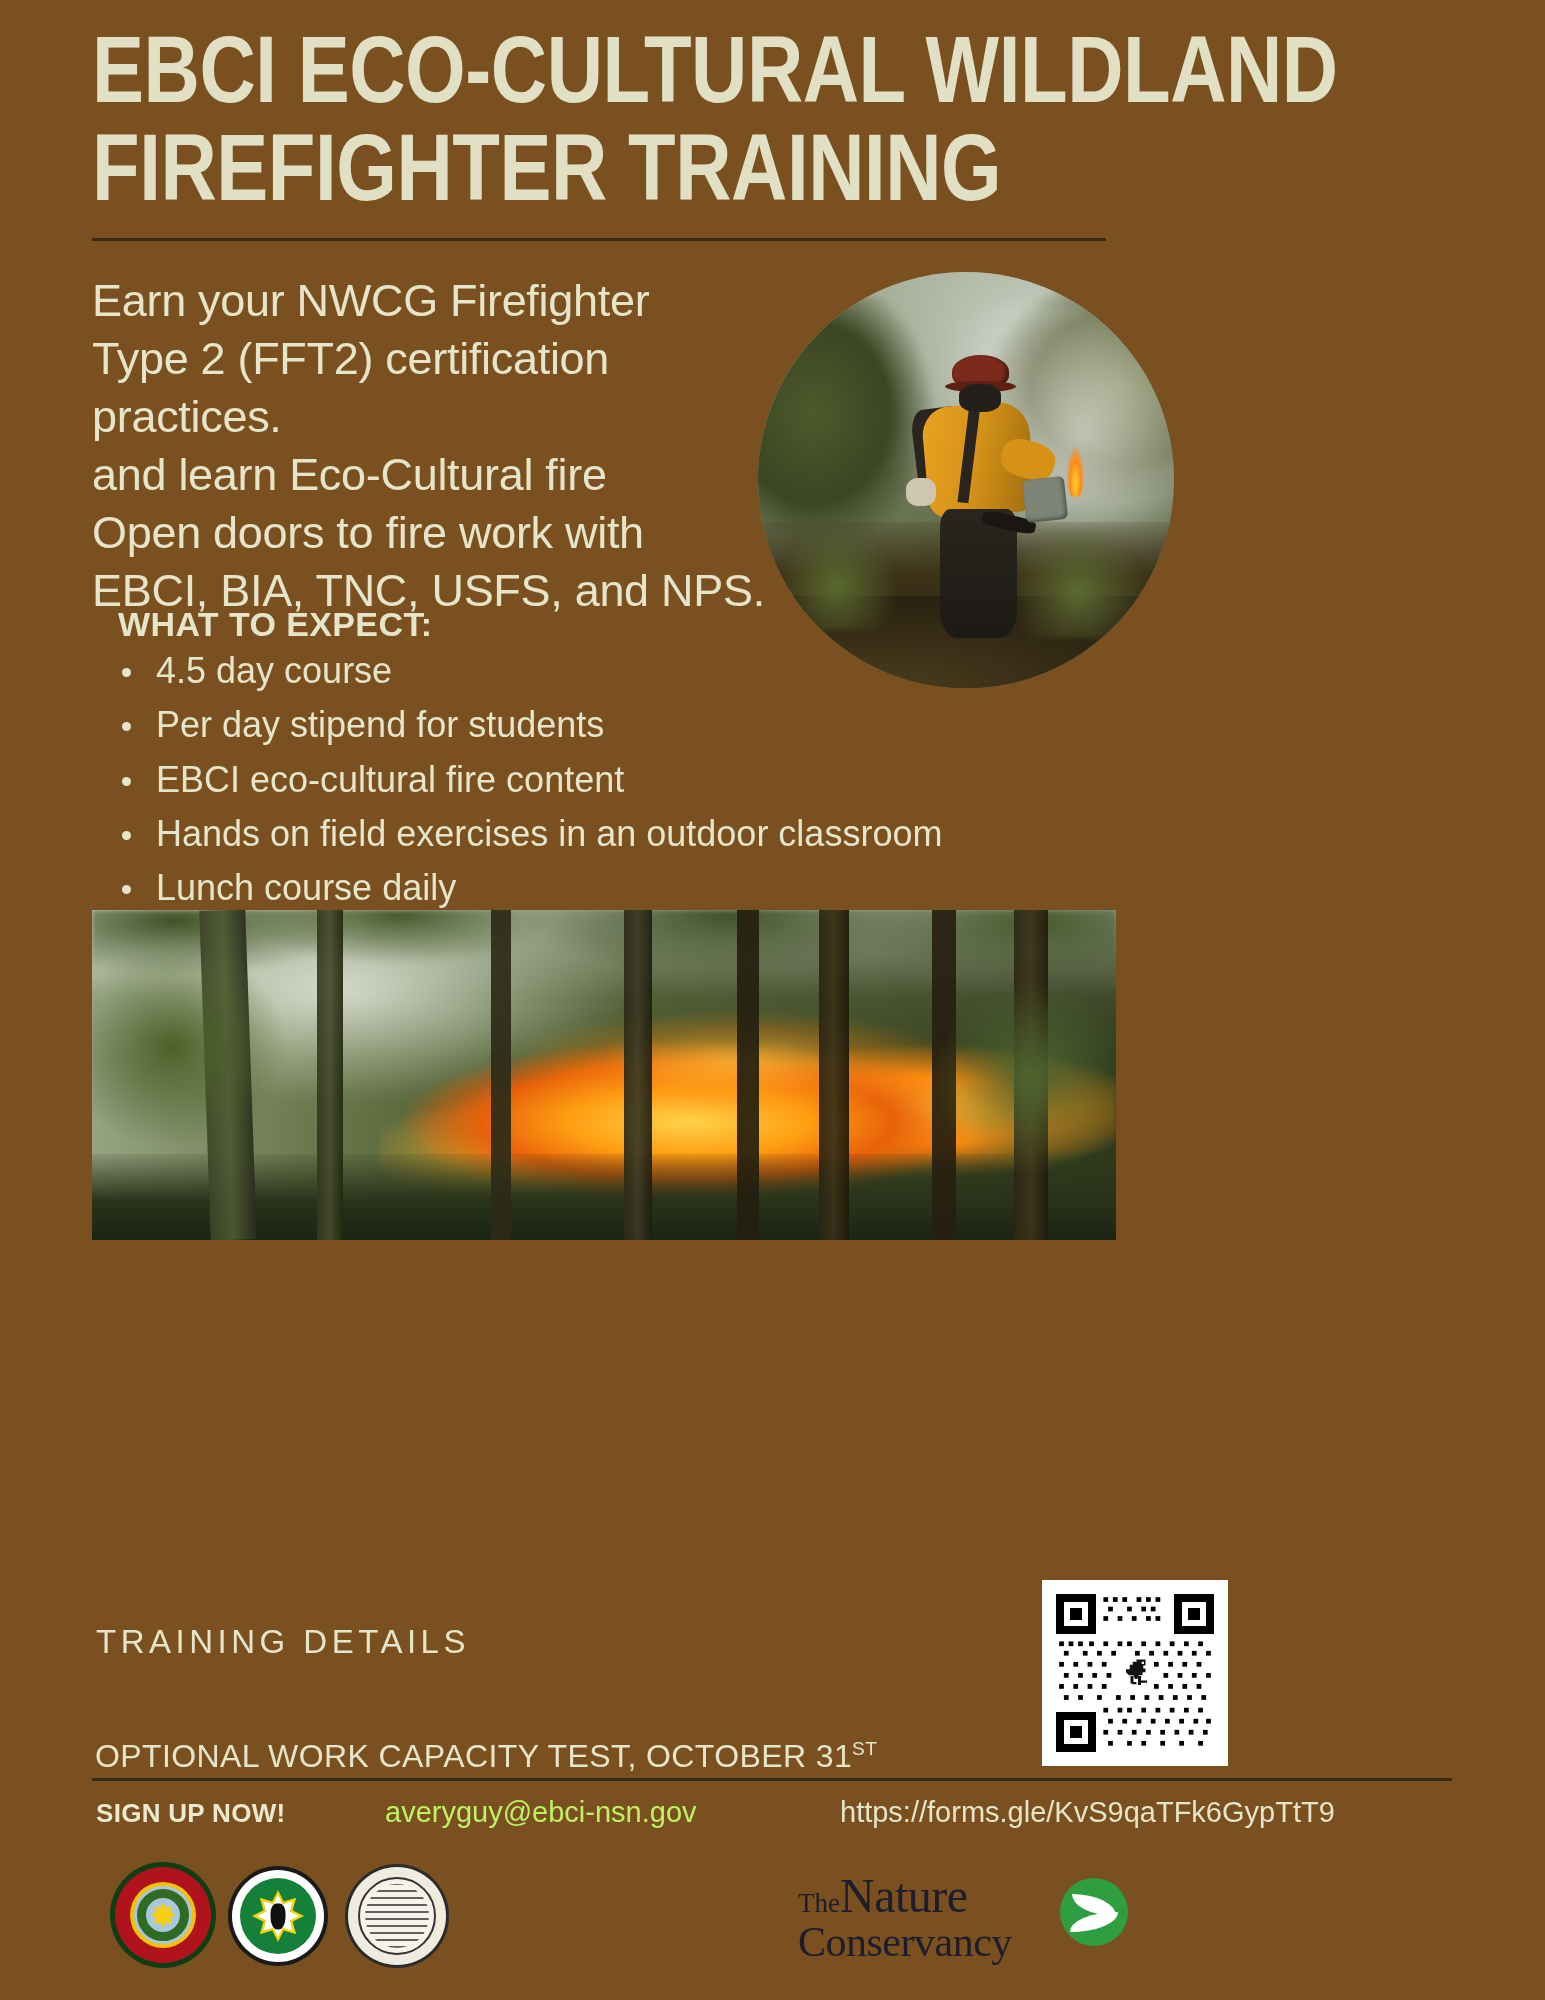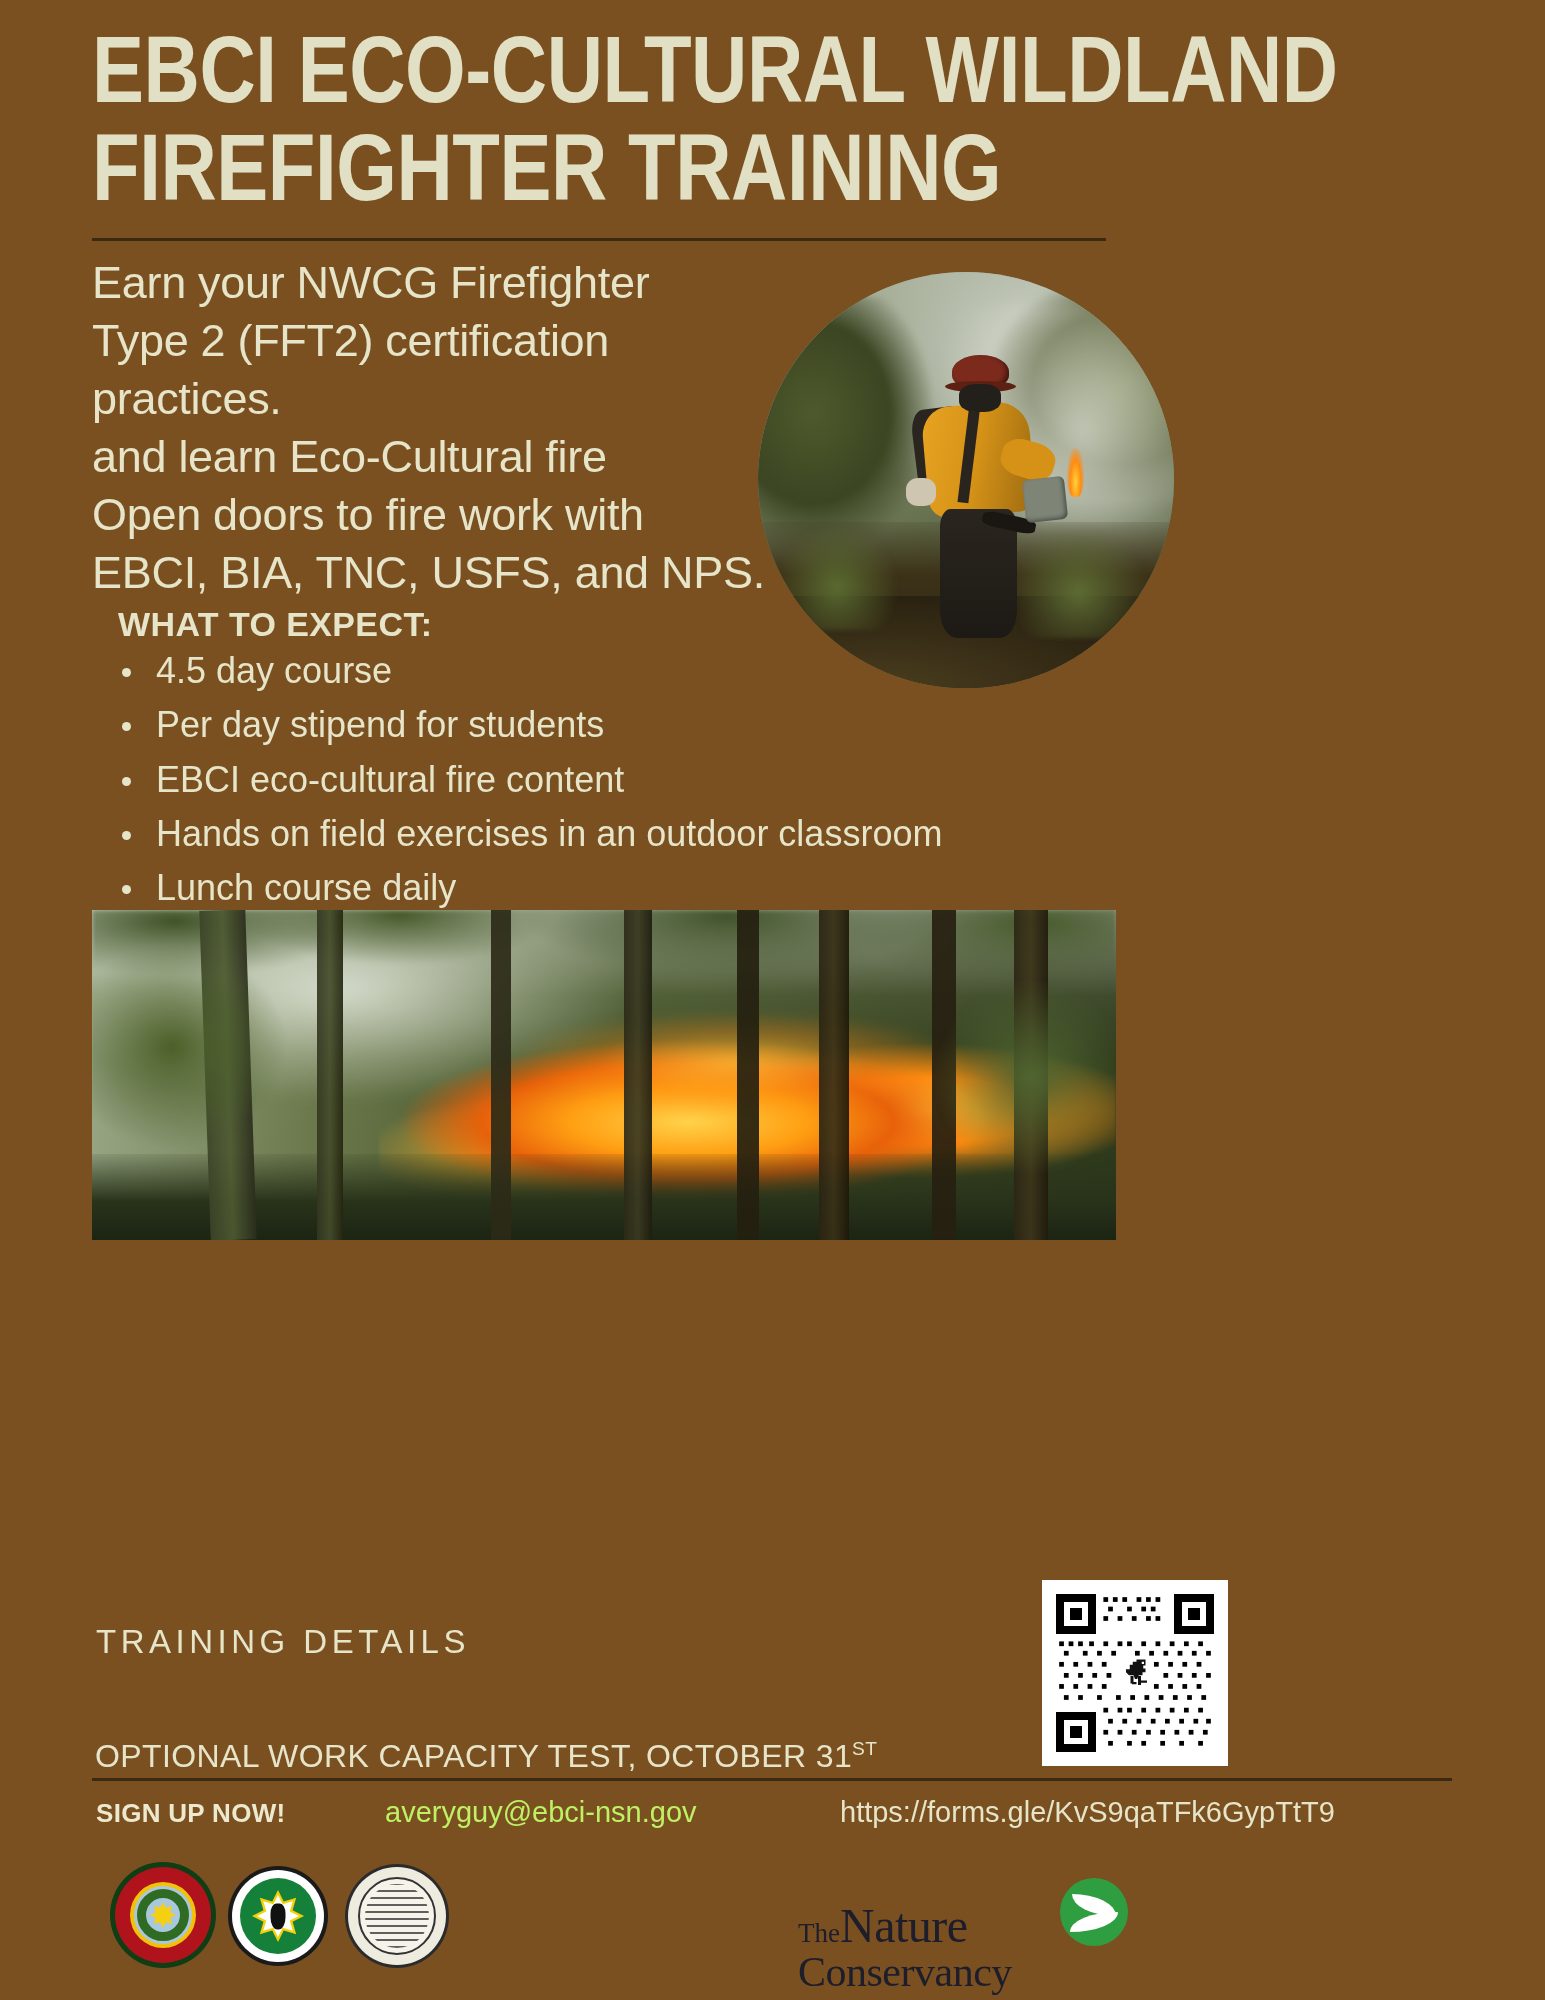--- a/index.html
+++ b/index.html
@@ -29,21 +29,21 @@
   }
   .title-line.l2 { margin-top:8px; }
 
   .rule-top {
     position:absolute; left:92px; top:238px; width:1014px; height:3px;
     background:#3a2a14;
   }
 
   
   .intro {
-    position:absolute; left:92px; top:254px; width:700px;
+    position:absolute; left:92px; top:272px; width:700px;
     font-size:45px; line-height:1.29; font-weight:300;
     color:#e6e4c9;
     letter-spacing:-0.3px;
   }
   .intro p { margin:0; }
 
   
   .circle-photo {
     position:absolute; left:758px; top:272px; width:416px; height:416px;
     border-radius:50%; overflow:hidden;
@@ -317,21 +317,20 @@
   .seal3 .r3 { position:absolute; inset:13px; border-radius:50%; border:2px solid #333; background:#f6f4ea; }
   .seal3 .lines { position:absolute; inset:20px; border-radius:50%;
                   background:repeating-linear-gradient(0deg,#3a3a3a 0px,#3a3a3a 2px,#f6f4ea 2px,#f6f4ea 7px); opacity:.8; }
 
   .tnc { position:absolute; left:798px; top:1872px; width:330px; height:88px; }
   .tnc-text {
     position:absolute; left:0; top:0;
     font-family:"Liberation Serif", serif;
     color:#1d1d2b;
     line-height:1.0;
-    margin-top:30px;
   }
   .tnc-the { font-size:27px; }
   .tnc-nature { font-size:48px; letter-spacing:-0.5px; }
   .tnc-cons { font-size:42px; letter-spacing:-0.5px; display:block; margin-top:1px; }
   .tnc-globe {
     position:absolute; right:0; top:6px; width:68px; height:68px;
     border-radius:50%; background:#2f9e41; overflow:hidden;
   }
   .tnc-globe .leaf {
     position:absolute; left:12px; top:16px; width:44px; height:22px;

